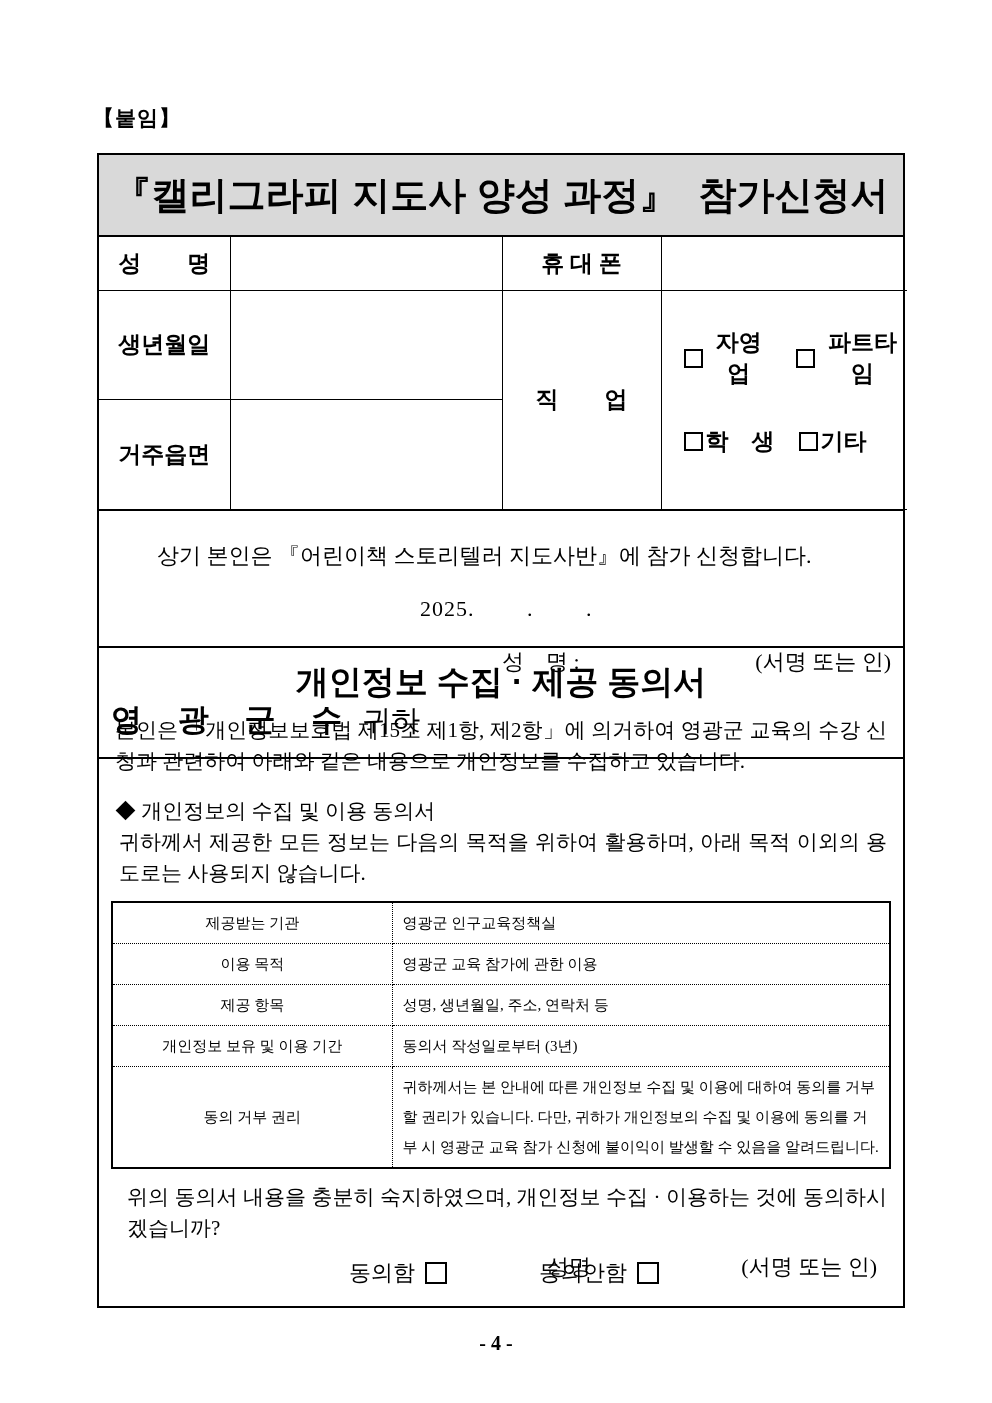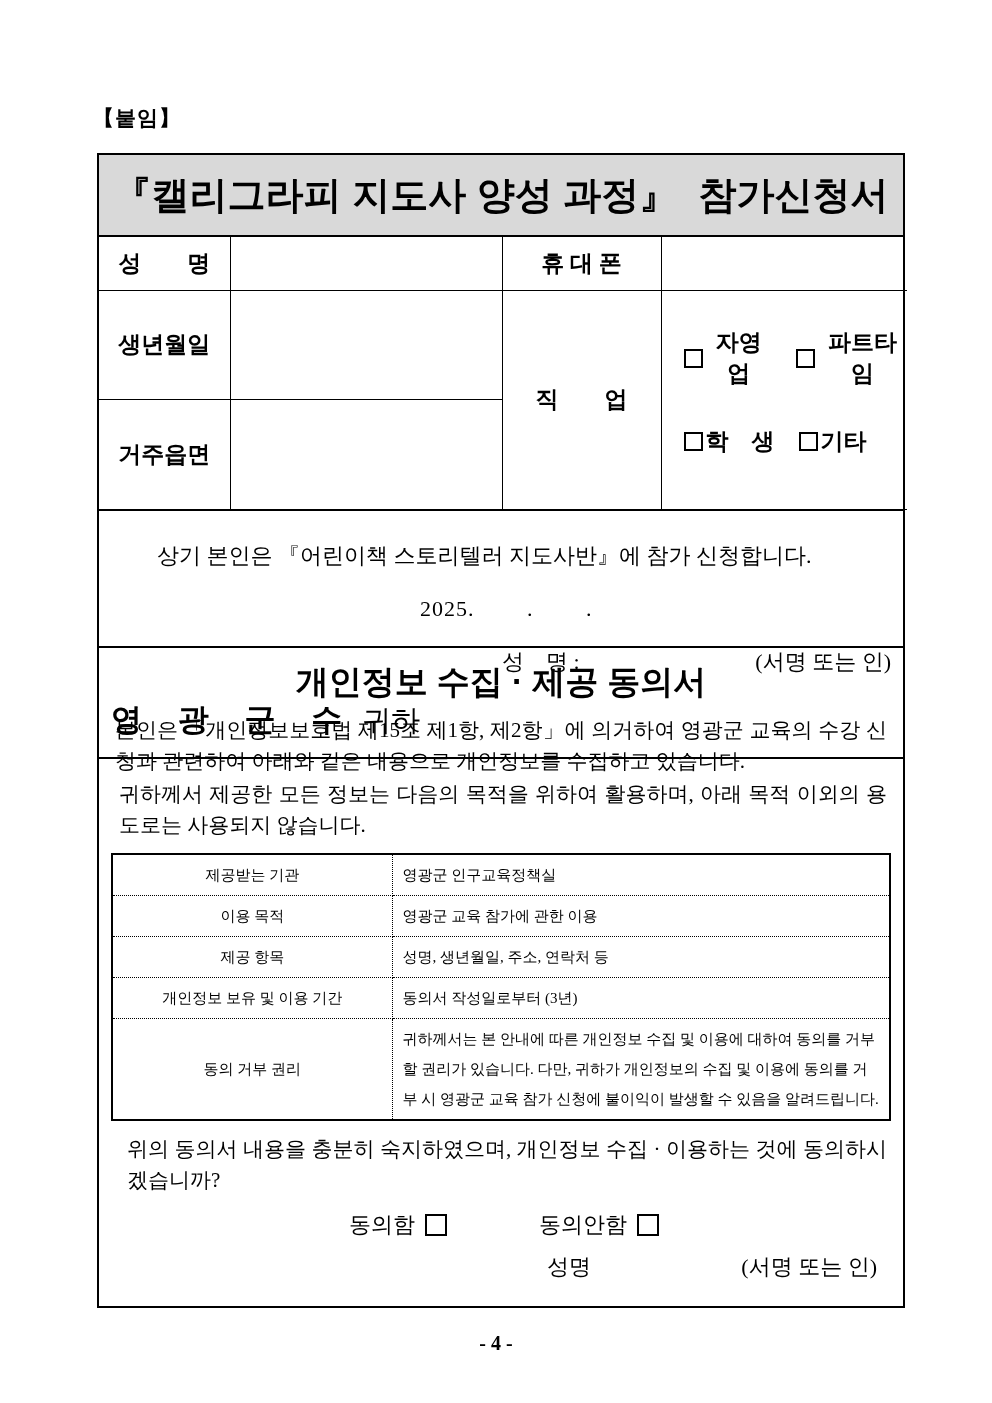--- a/index.html
+++ b/index.html
@@ -165,20 +165,21 @@
     <div class="recipient">
       <span class="recipient-main">영 광 군 수</span>
       <span class="recipient-suffix">귀하</span>
     </div>
   </div>
 </div>
 
 <div class="consent-box">
   <div class="consent-title">개인정보 수집 · 제공 동의서</div>
   <div class="consent-intro">본인은 「개인정보보호법 제15조 제1항, 제2항」에 의거하여 영광군 교육의 수강 신청과 관련하여 아래와 같은 내용으로 개인정보를 수집하고 있습니다.</div>
+  <div class="consent-heading">◆ 개인정보의 수집 및 이용 동의서</div>
   <div class="consent-desc">귀하께서 제공한 모든 정보는 다음의 목적을 위하여 활용하며, 아래 목적 이외의 용도로는 사용되지 않습니다.</div>
 
   <table class="ptable">
     <tbody>
         <tr class="short">
       <td class="plabel">제공받는 기관</td>
       <td class="pvalue">영광군 인구교육정책실</td>
     </tr>
     <tr class="short">
       <td class="plabel">이용 목적</td>

